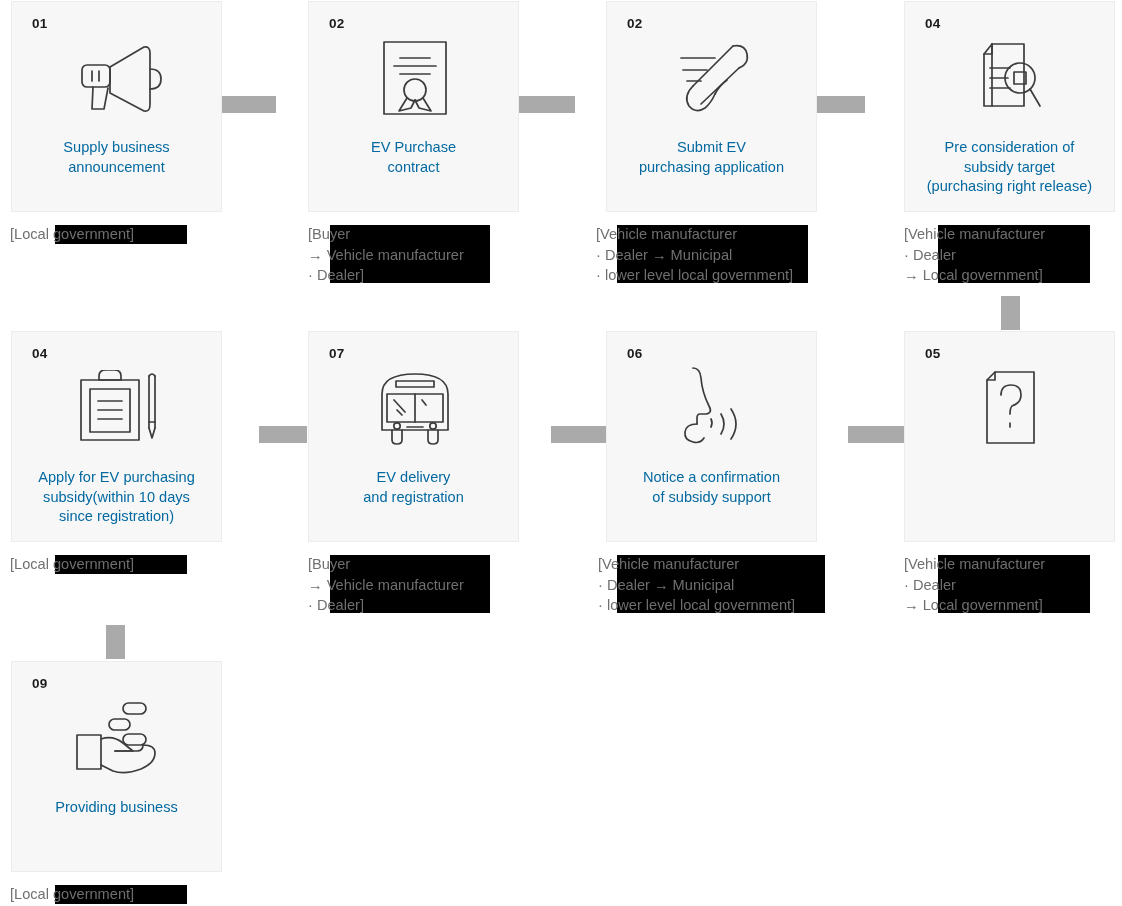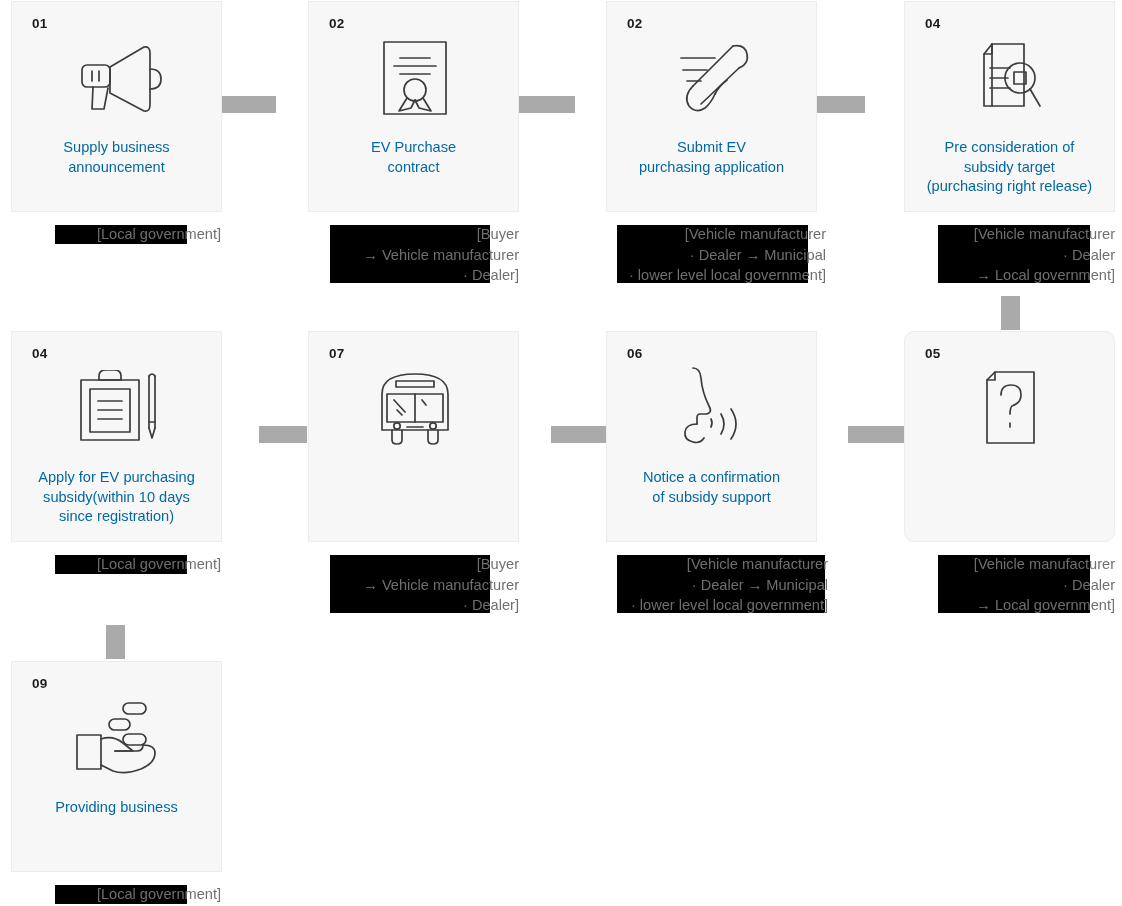--- a/index.html
+++ b/index.html
@@ -61,21 +61,21 @@
     font-size: 14.6px;
     line-height: 19.5px;
     color: #0369a1;
     white-space: pre-line;
   }
 
   
   .step-caption {
     position: absolute;
     width: 211px;
-    text-align: right;
+    text-align: left;
     font-size: 14.6px;
     line-height: 20.5px;
     color: #6f6f6f;
     white-space: pre-line;
     z-index: 3;
   }
   .caption-mask {
     position: absolute;
     background: #000000;
     z-index: 2;
@@ -226,20 +226,22 @@
         <path d="M20 32 L31 44"></path>
         <path d="M23 42 L28 47"></path>
         <path d="M48 32 L52 37"></path>
         <circle cx="23" cy="58" r="3.2"></circle>
         <circle cx="59" cy="58" r="3.2"></circle>
         <path d="M33 59 L49 59"></path>
         <path d="M18 62 L18 72 Q18 76 23 76 Q28 76 28 72 L28 62"></path>
         <path d="M54 62 L54 72 Q54 76 59 76 Q64 76 64 72 L64 62"></path>
       </svg>
     </div>
+    <div class="step-title">EV delivery
+and registration</div>
   </div>
   <div class="caption-mask" style="left:320px; top:555px; width:160px; height:58px;"></div>
   <div class="step-caption" style="left:298px; top:554px;">[Buyer
 → Vehicle manufacturer
 · Dealer]</div>
 
   <div class="step-card" style="left:596px; top:331px;">
     <div class="step-num">06</div>
     <div class="step-icon">
       <svg width="80" height="84" viewBox="0 0 80 84" fill="none" stroke="#3c3c3c" stroke-width="1.7" stroke-linejoin="round" stroke-linecap="round">
@@ -251,21 +253,21 @@
       </svg>
     </div>
     <div class="step-title">Notice a confirmation
 of subsidy support</div>
   </div>
   <div class="caption-mask" style="left:607px; top:555px; width:208px; height:58px;"></div>
   <div class="step-caption" style="left:596px; top:554px; width:230px; margin-left:-8px;">[Vehicle manufacturer
 · Dealer → Municipal
 · lower level local government]</div>
 
-  <div class="step-card" style="left:894px; top:331px;border-radius:10px;">
+  <div class="step-card" style="left:894px; top:331px;">
     <div class="step-num">05</div>
     <div class="step-icon">
       <svg width="60" height="78" viewBox="0 0 60 78" fill="none" stroke="#3c3c3c" stroke-width="1.7" stroke-linejoin="round" stroke-linecap="round">
         <path d="M14 3 L53 3 L53 74 L6 74 L6 11 Z"></path>
         <path d="M6 11 L14 11 L14 3"></path>
         <path d="M20 26 Q20 16 30 16 Q40 16 40 26 Q40 34 31 37 Q29 39 29 45"></path>
         <path d="M29 54 L29 58"></path>
       </svg>
     </div>
   </div>

